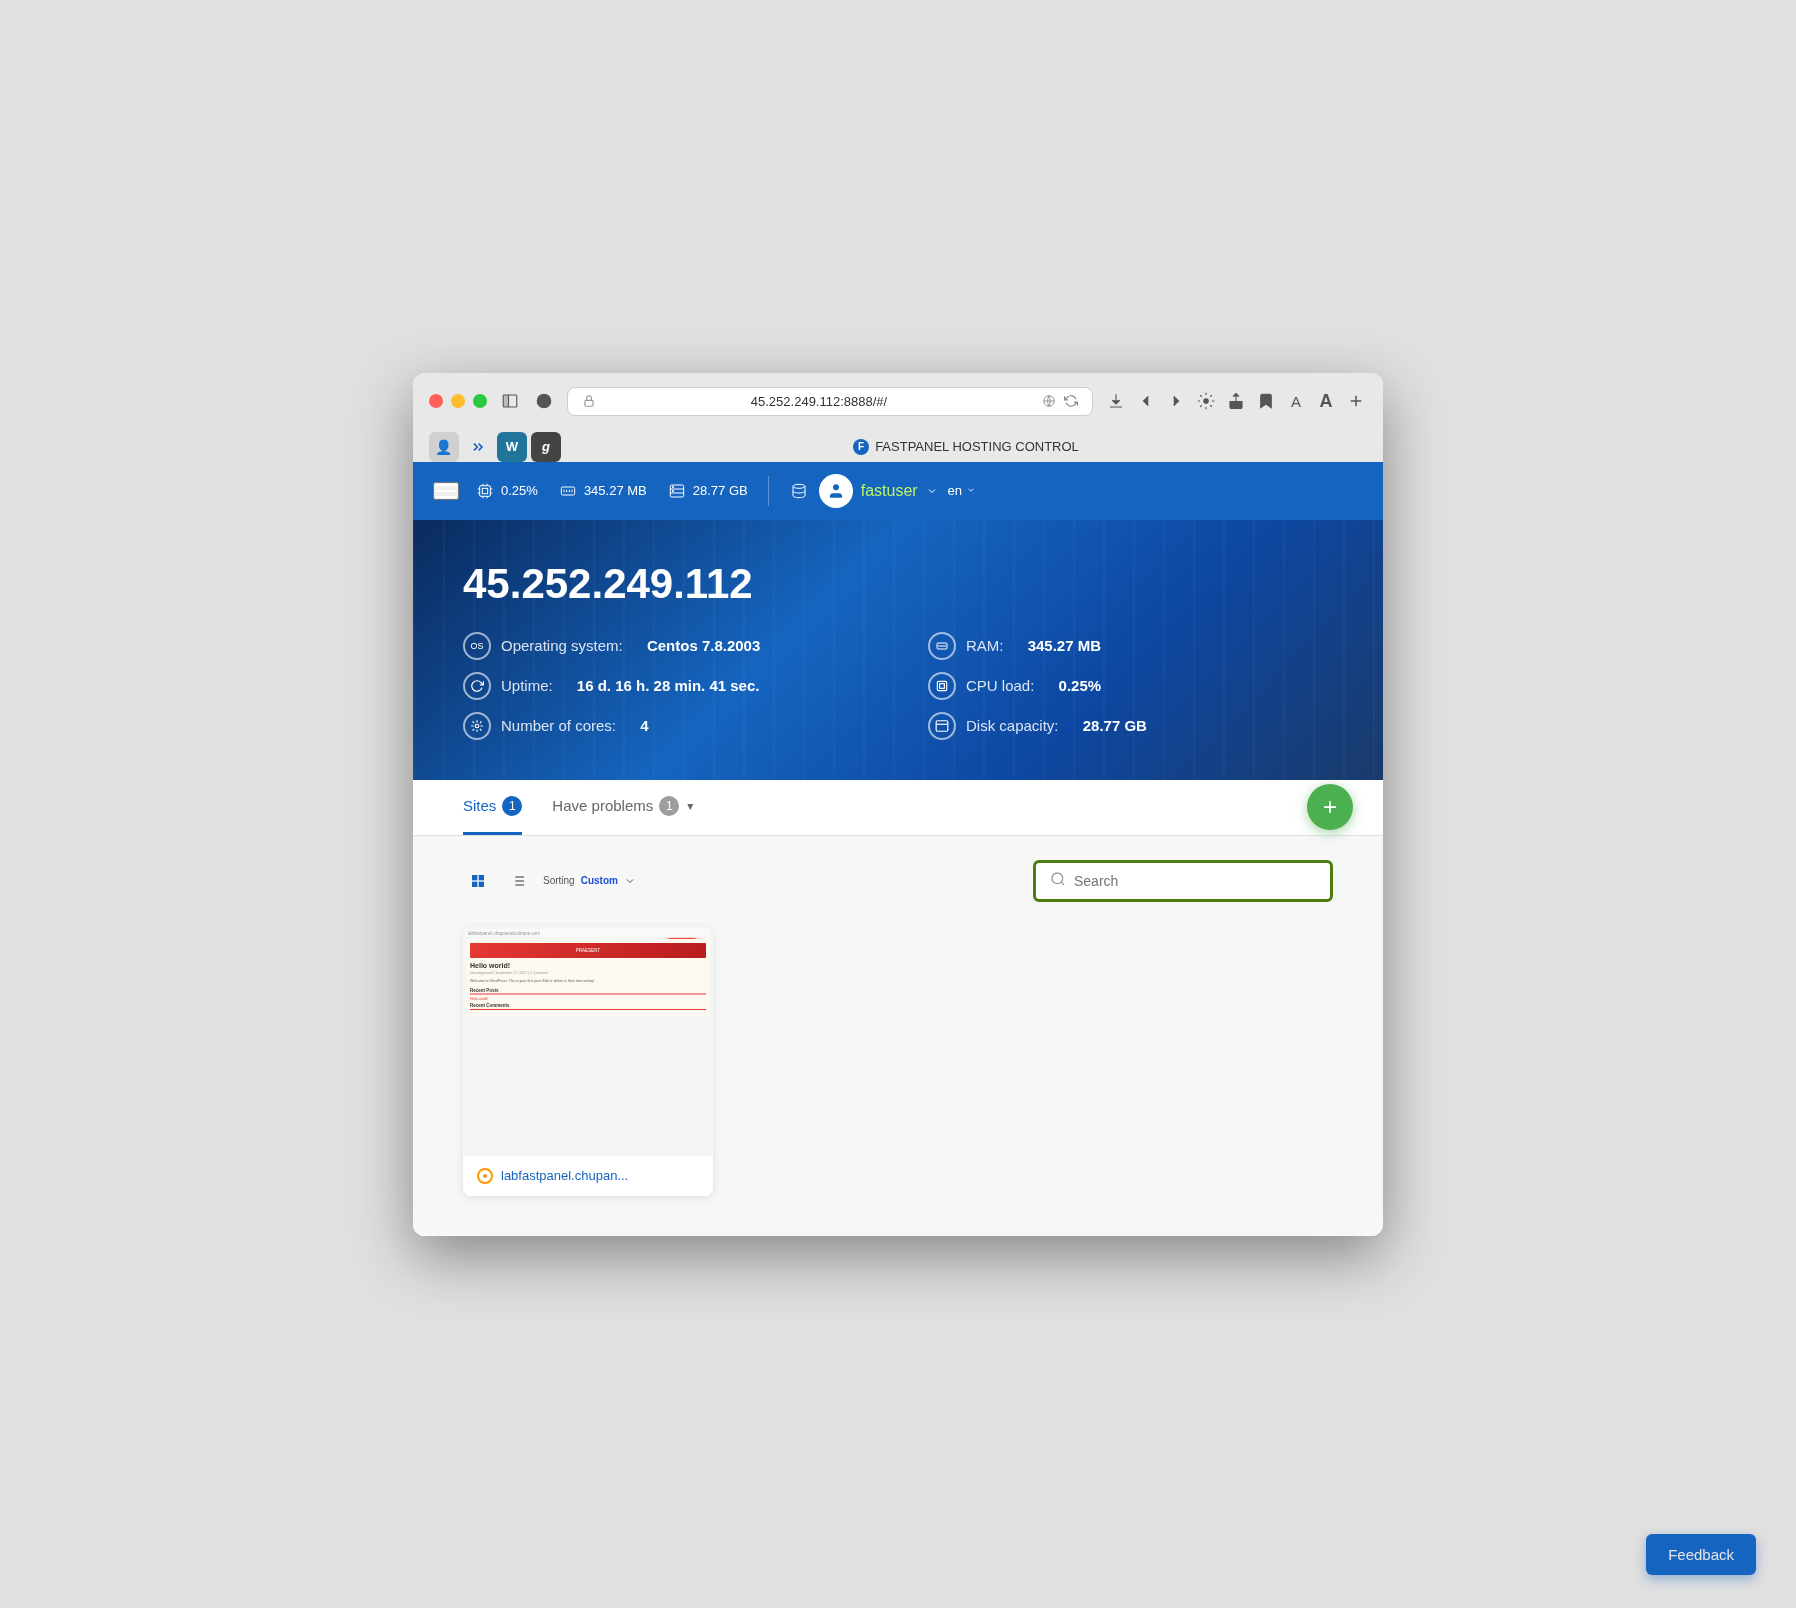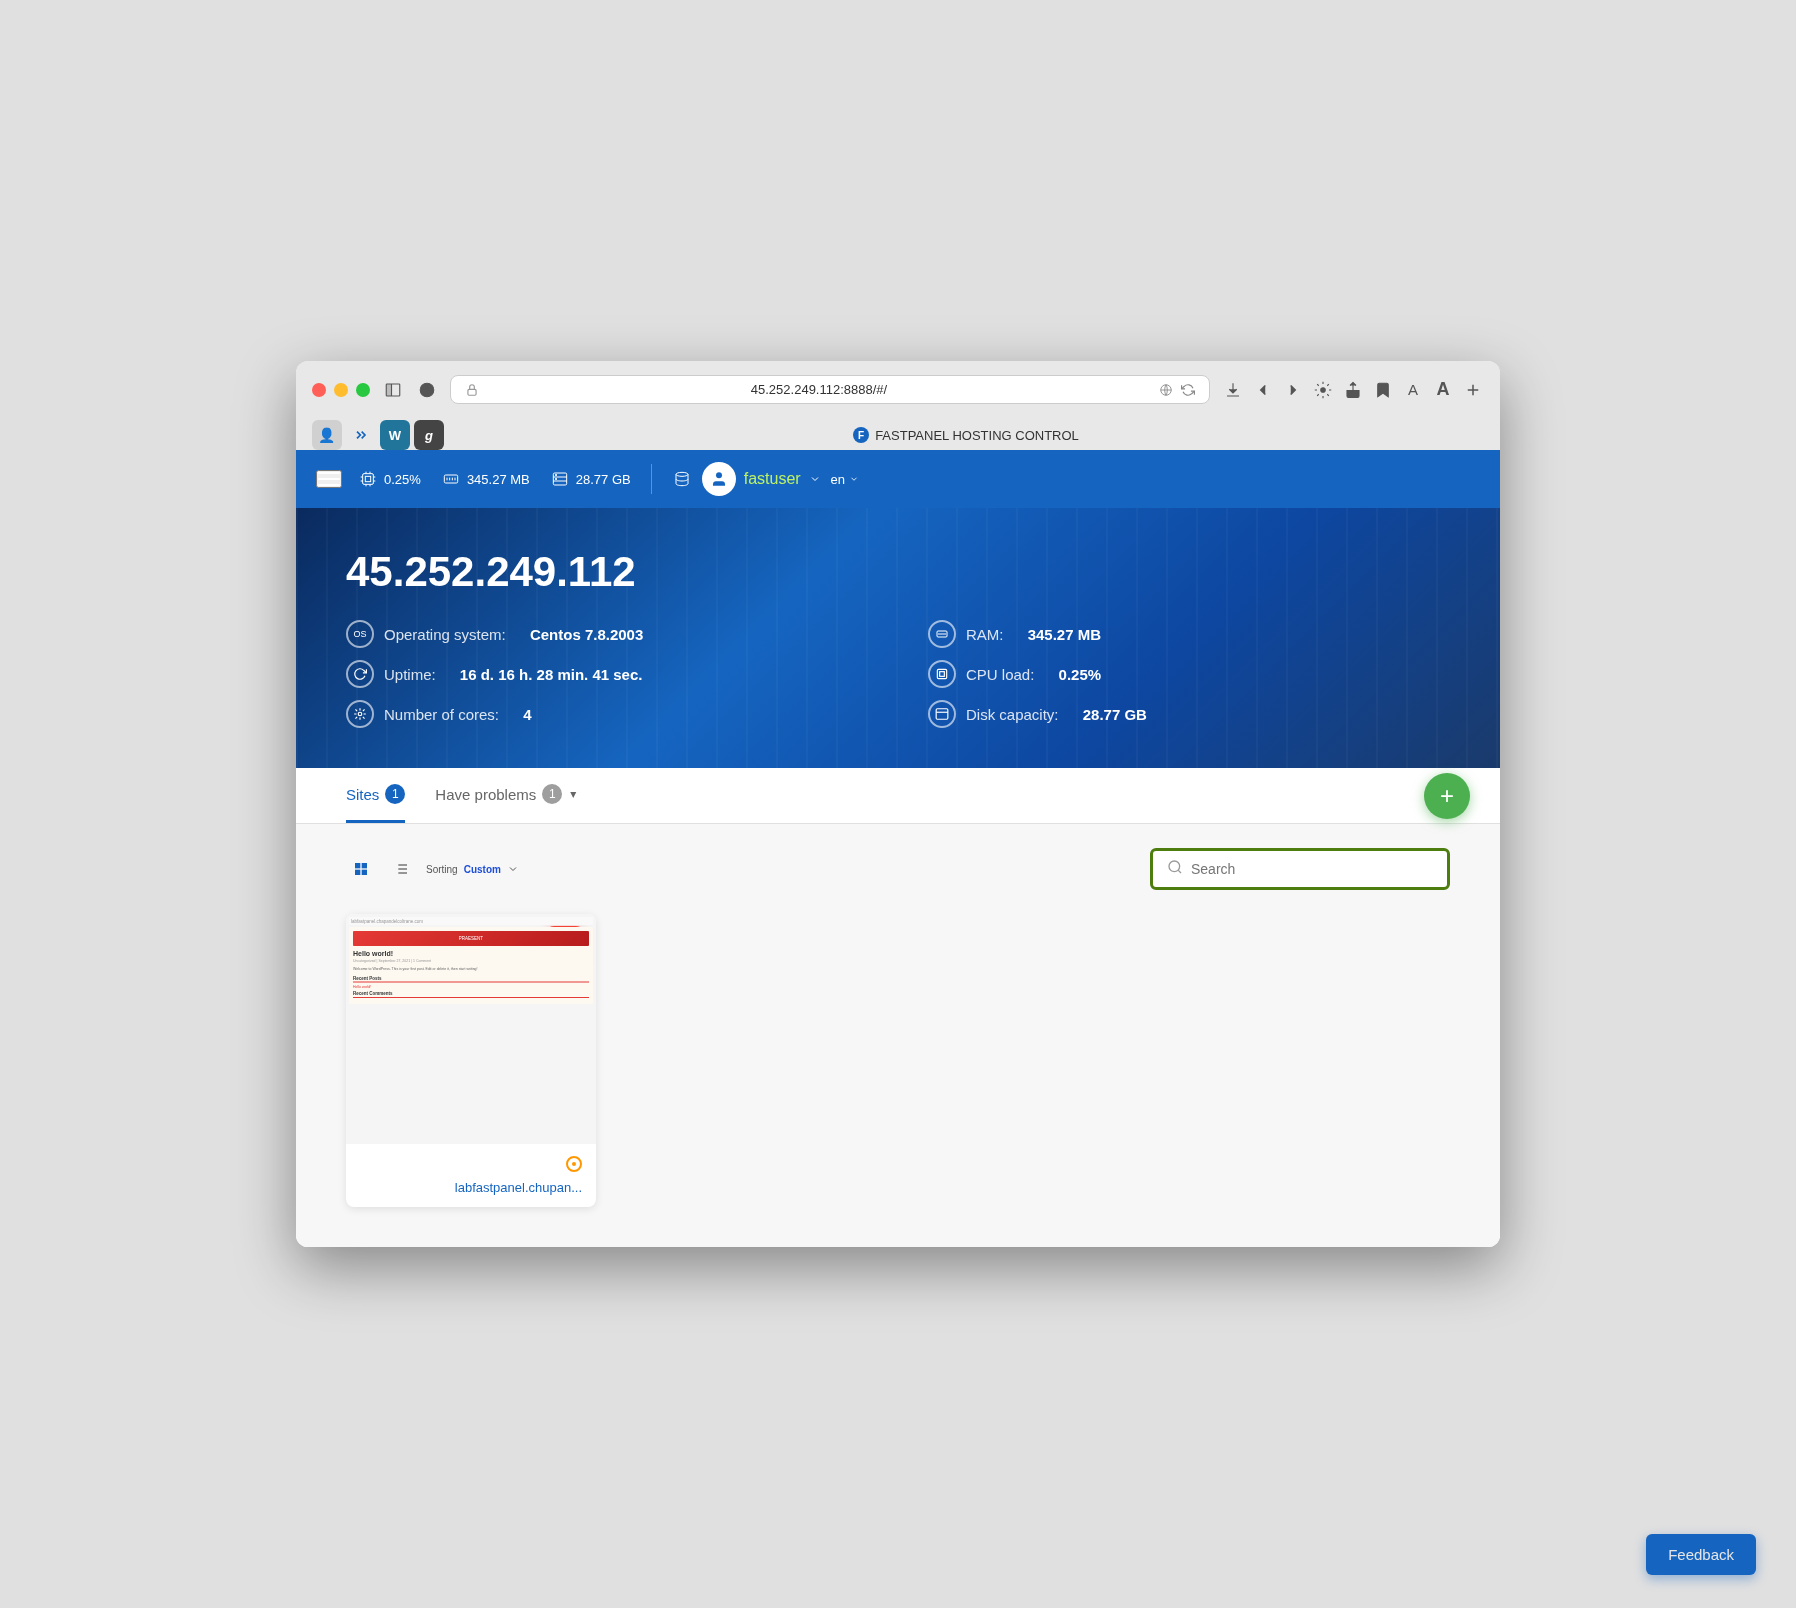--- a/index.html
+++ b/index.html
@@ -1,19 +1,19 @@
 <!DOCTYPE html>
 <html><head>
   <meta charset="utf-8">
   <style>
     * { margin: 0; padding: 0; box-sizing: border-box; }
     body { background: #e0e0e0; font-family: -apple-system, BlinkMacSystemFont, 'Segoe UI', sans-serif; display: flex; justify-content: center; align-items: center; min-height: 100vh; }
 
     .browser-window {
-      width: 1204px;
+      width: 970px;
       background: #f0f0f0;
       border-radius: 12px;
       box-shadow: 0 20px 60px rgba(0,0,0,0.4);
       overflow: hidden;
     }
 
     
     .browser-chrome {
       background: #e8e8e8;
       padding: 14px 16px 0;
@@ -346,21 +346,21 @@
       border-bottom: 2px solid #e53935;
       padding-bottom: 2px;
     }
 
     .thumb-sidebar-item {
       font-size: 7px; color: #e53935; margin-bottom: 2px;
     }
 
     .site-card-footer {
       padding: 12px 14px;
-      display: flex; align-items: flex-end; gap: 8px; flex-direction: column;
+      display: flex; align-items: center; gap: 8px;
     }
 
     .site-status-icon {
       width: 16px; height: 16px; border: 2px solid #ff9800; border-radius: 50%;
       display: flex; align-items: center; justify-content: center; flex-shrink: 0;
     }
 
     .site-status-dot { width: 4px; height: 4px; background: #ff9800; border-radius: 50%; }
 
     .site-url { font-size: 13px; color: #1565c0; font-weight: 500; }

